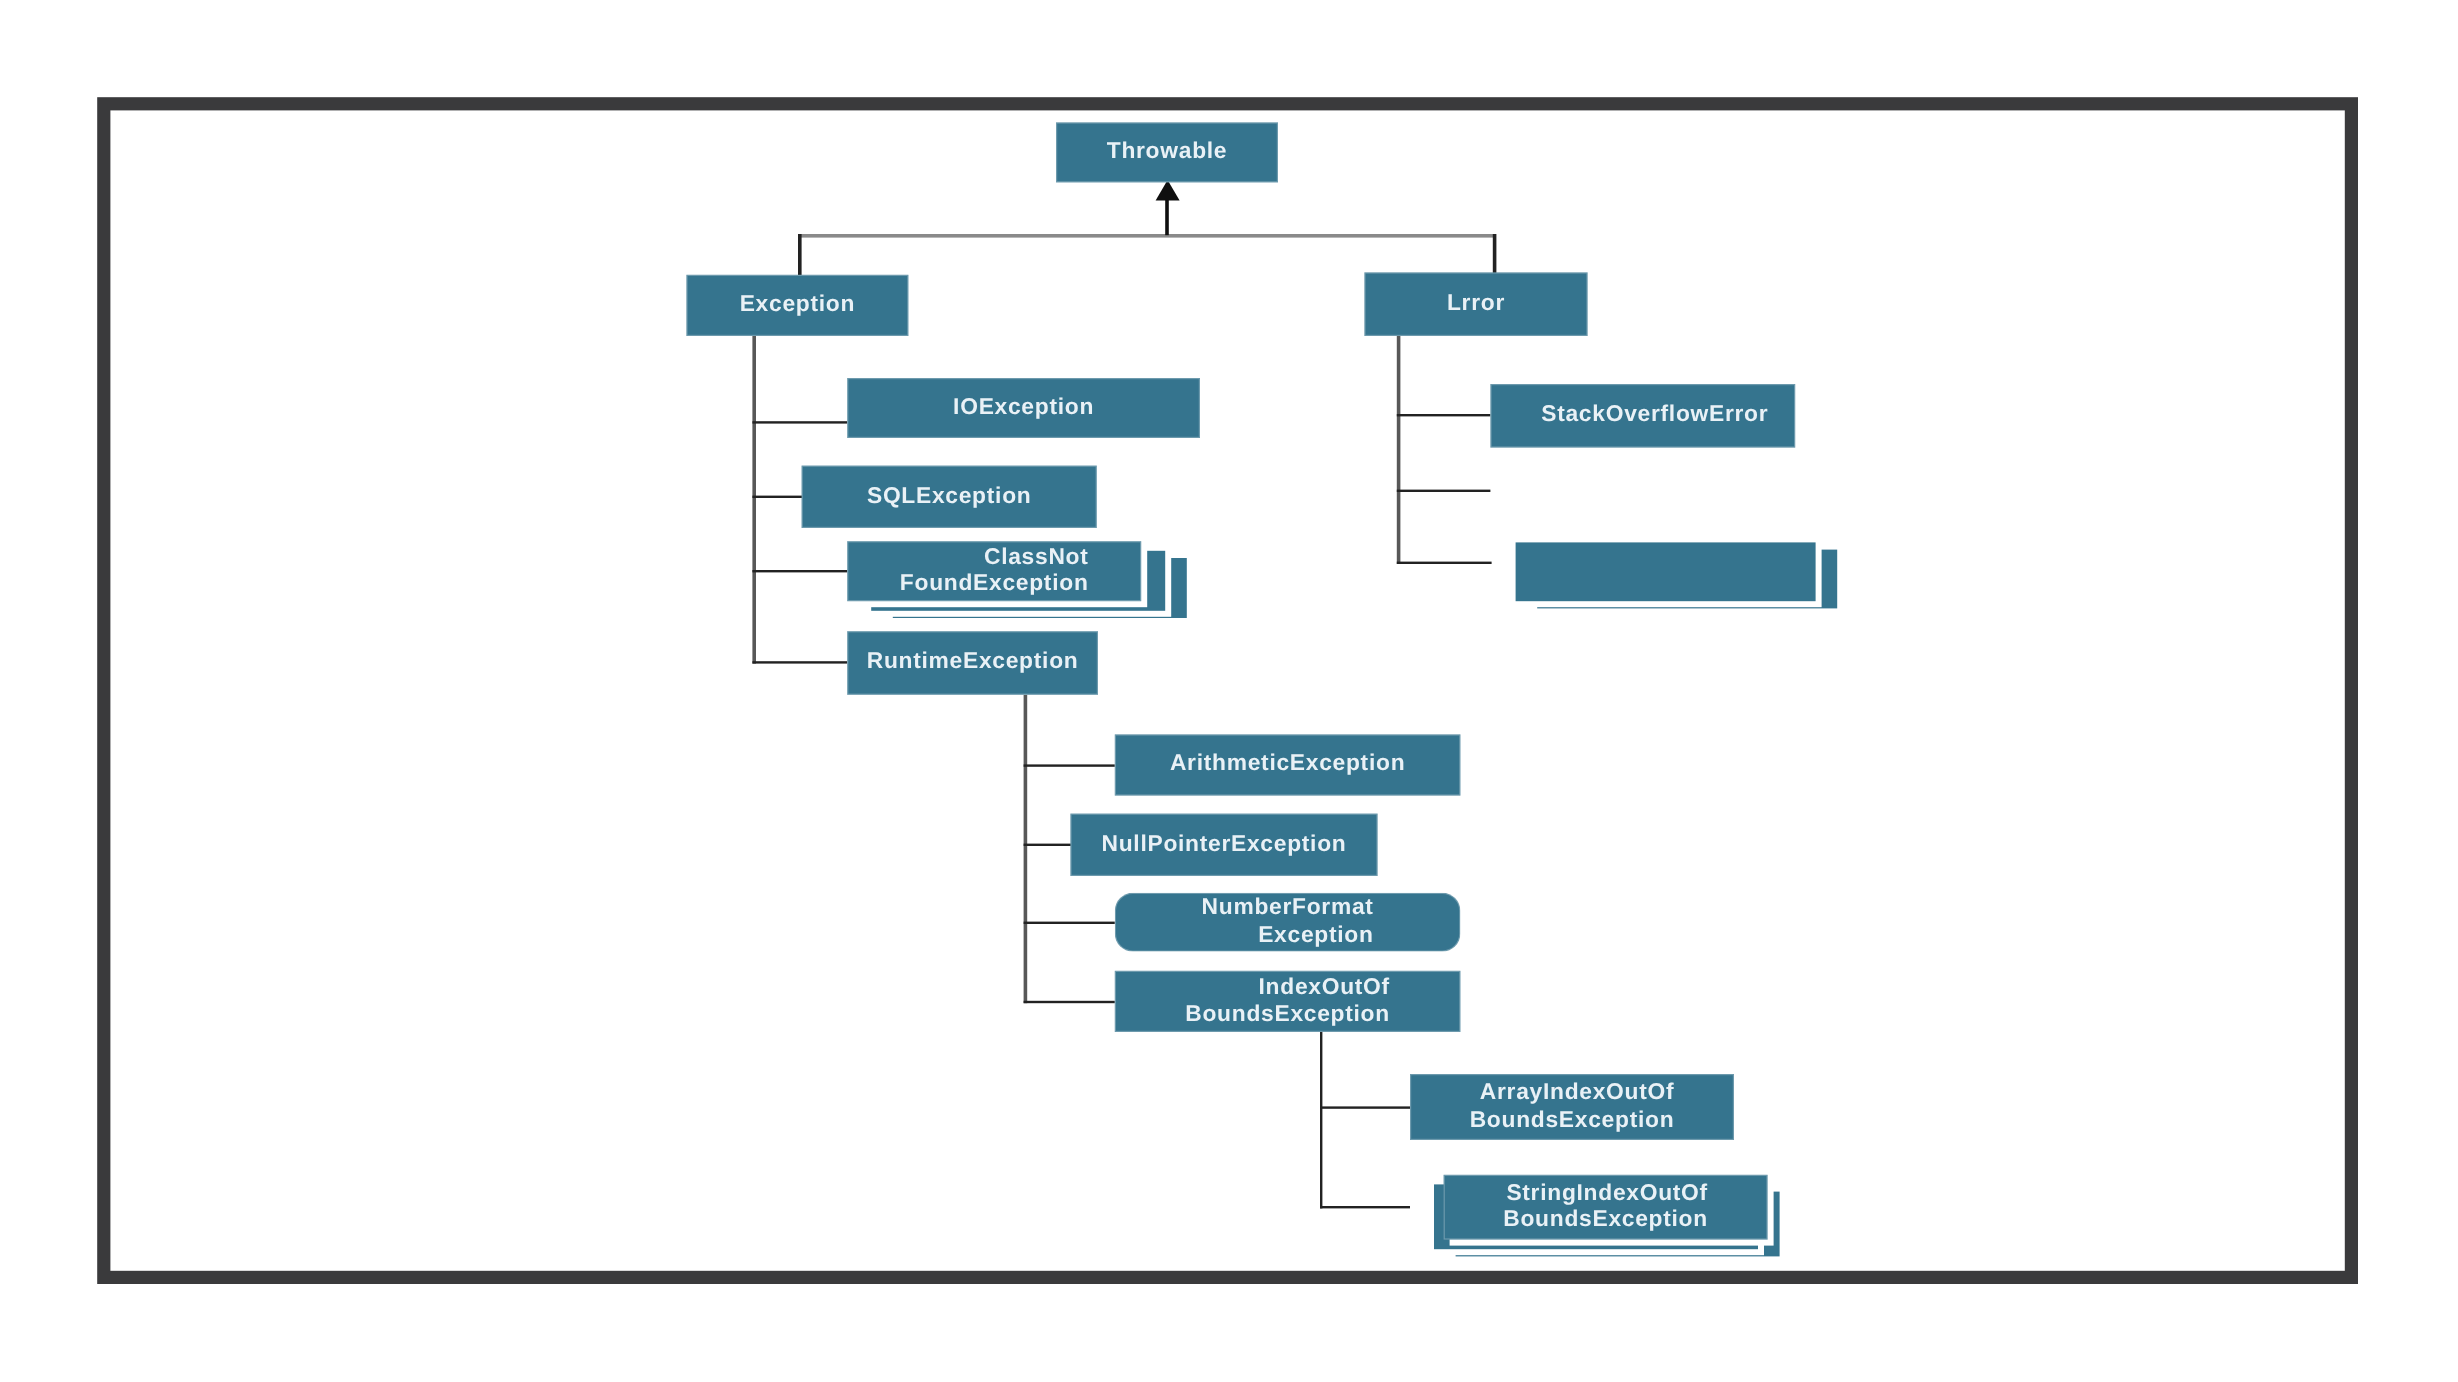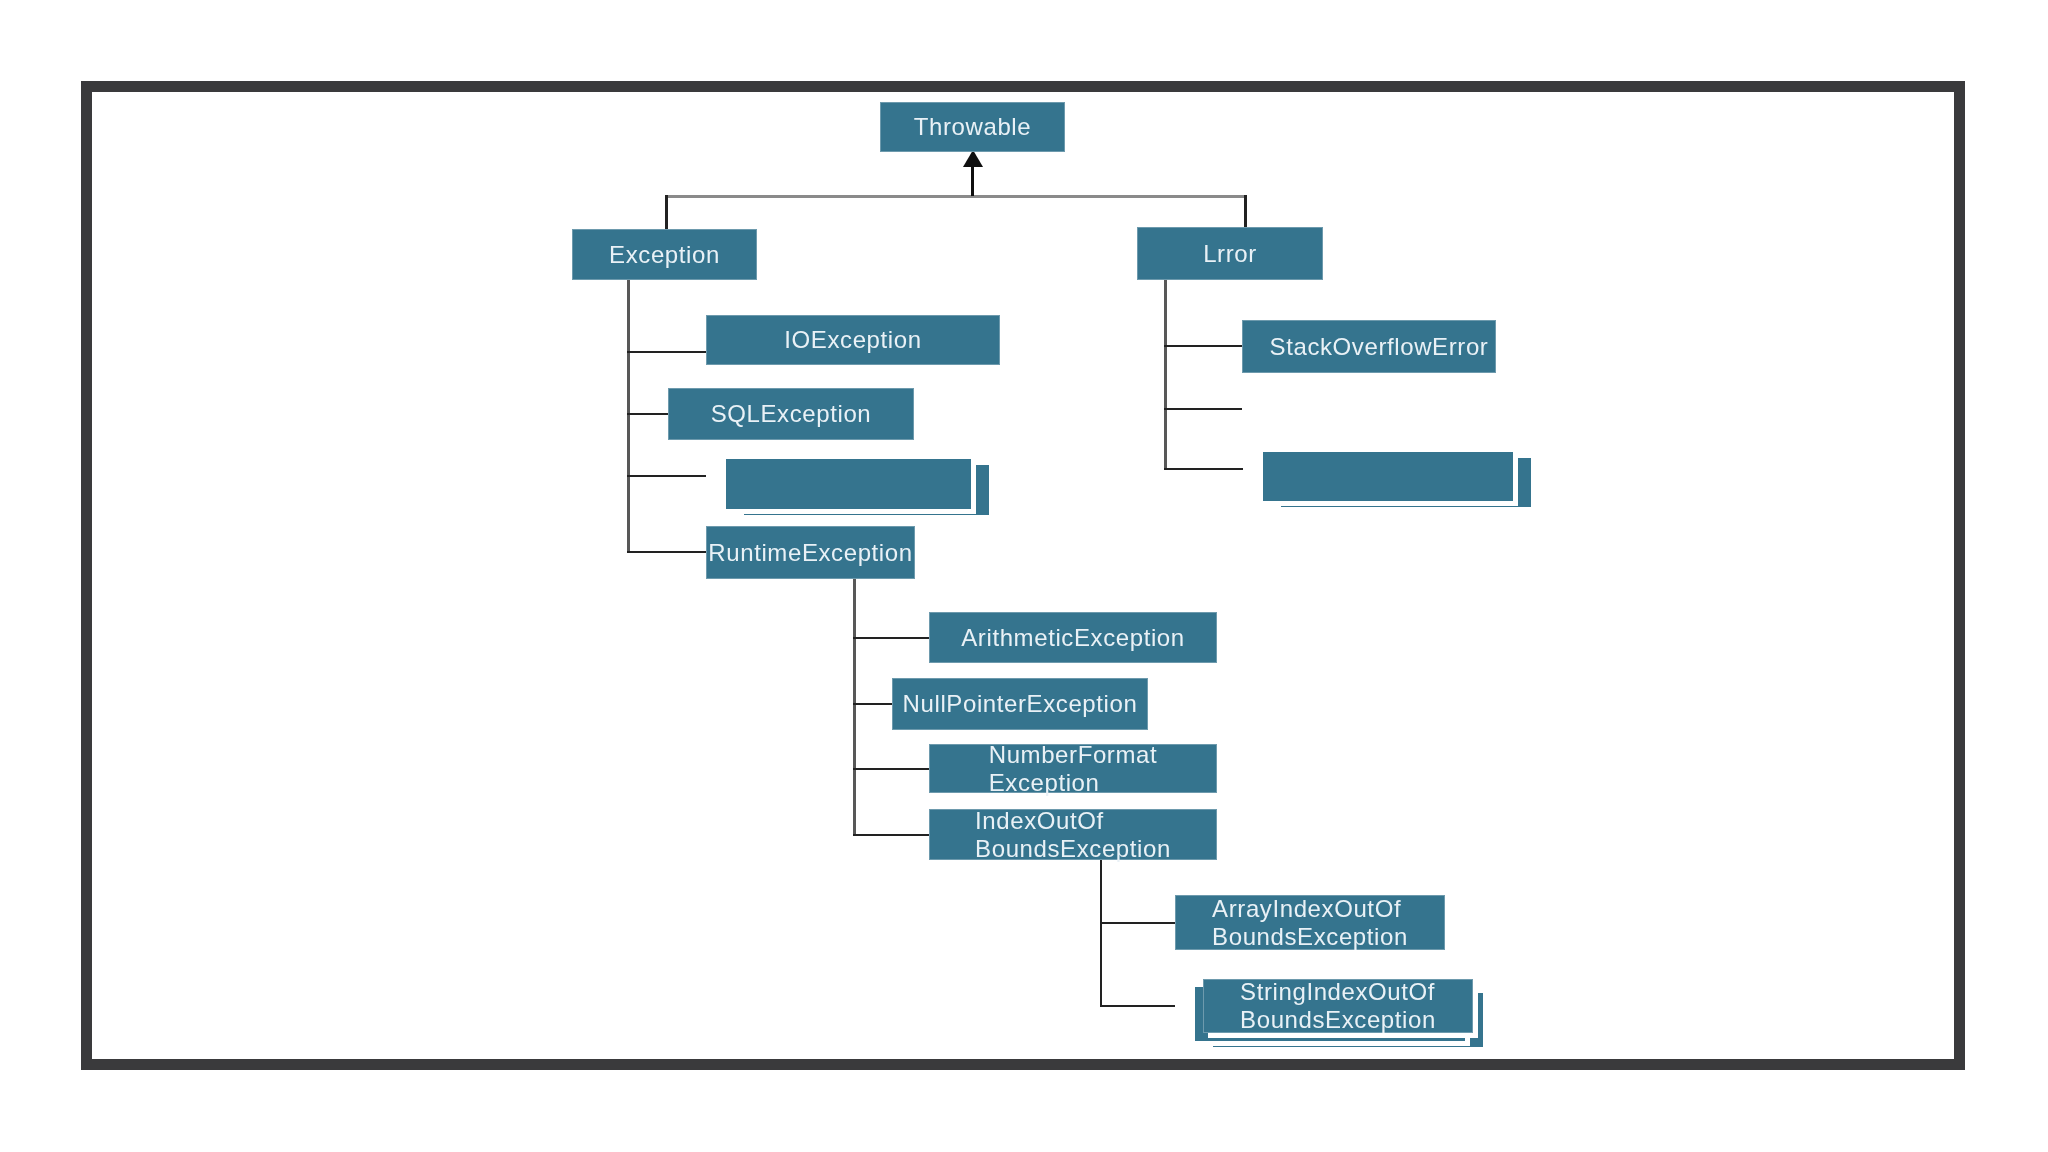--- a/index.html
+++ b/index.html
@@ -16,23 +16,23 @@
   #canvas{
     position:relative;width:2048px;height:1152px;background:var(--bg);
     font-family:"Liberation Sans","DejaVu Sans",sans-serif;overflow:hidden;
   }
   #frame{
     position:absolute;box-sizing:border-box;background:transparent;
     border:11px solid var(--frame);z-index:0;
   }
   .node{
     position:absolute;z-index:4;box-sizing:border-box;
-    display:flex;align-items:center;justify-content:center;text-align:left;
+    display:flex;align-items:center;justify-content:center;text-align:right;
     background:var(--node-fill);color:var(--node-text);
-    font-weight:normal;font-size:24px;line-height:1.16;letter-spacing:0.6px;
+    font-weight:bold;font-size:19px;line-height:1.16;letter-spacing:0.6px;
     white-space:pre-line;
     border:1px solid rgba(255,255,255,0.28);
   }
   .node.stacked{box-shadow:5px 5px 0 0 var(--bg);}
   .stack-layer{
     position:absolute;background:var(--node-fill);box-sizing:border-box;
   }
   .stack-layer.front{z-index:3;box-shadow:5px 5px 0 0 var(--bg);}
   .stack-layer.back{z-index:2;}
   .line{position:absolute;z-index:1;}
@@ -68,24 +68,26 @@
     <div class="line" style="left: 1100px; top: 860px; width: 2px; height: 147px; background: var(--line-dark);"></div>
     <div class="line" style="left: 1100px; top: 922px; width: 75px; height: 2px; background: var(--line-dark);"></div>
     <div class="line" style="left: 1100px; top: 1005px; width: 75px; height: 2px; background: var(--line-dark);"></div>
     <div class="arrowhead" style="left: 962.5px; top: 150px; border-left-width: 10px; border-right-width: 10px; border-bottom-width: 17px;"></div>
     <div class="node" style="left: 880px; top: 102px; width: 185px; height: 50px;">Throwable</div>
     <div class="node" style="left: 572px; top: 229px; width: 185px; height: 51px;">Exception</div>
     <div class="node" style="left: 706px; top: 315px; width: 294px; height: 50px;">IOException</div>
     <div class="node" style="left: 668px; top: 388px; width: 246px; height: 52px;">SQLException</div>
     <div class="stack-layer back" style="left: 744px; top: 465px; width: 245px; height: 50px;"></div>
     <div class="stack-layer front" style="left: 726px; top: 459px; width: 245px; height: 50px;"></div>
+    <div class="node stacked" style="left: 706px; top: 451px; width: 245px; height: 50px;">ClassNot
+FoundException</div>
     <div class="node" style="left: 706px; top: 526px; width: 209px; height: 53px;">RuntimeException</div>
     <div class="node" style="left: 929px; top: 612px; width: 288px; height: 51px;">ArithmeticException</div>
     <div class="node" style="left: 892px; top: 678px; width: 256px; height: 52px;">NullPointerException</div>
-    <div class="node" style="left: 929px; top: 744px; width: 288px; height: 49px;">NumberFormat
+    <div class="node" style="left: 929px; top: 744px; width: 288px; height: 49px; border-radius: 15px;">NumberFormat
 Exception</div>
     <div class="node" style="left: 929px; top: 809px; width: 288px; height: 51px;">IndexOutOf
 BoundsException</div>
     <div class="node" style="left: 1175px; top: 895px; width: 270px; height: 55px;">ArrayIndexOutOf
 BoundsException</div>
     <div class="stack-layer back" style="left: 1213px; top: 993px; width: 270px; height: 54px;"></div>
     <div class="stack-layer front" style="left: 1195px; top: 987px; width: 270px; height: 54px;"></div>
     <div class="node stacked" style="left: 1175px; top: 979px; width: 270px; height: 54px; margin-left: 28px;">StringIndexOutOf
 BoundsException</div>
     <div class="node" style="left: 1137px; top: 227px; width: 186px; height: 53px;">Lrror</div>

